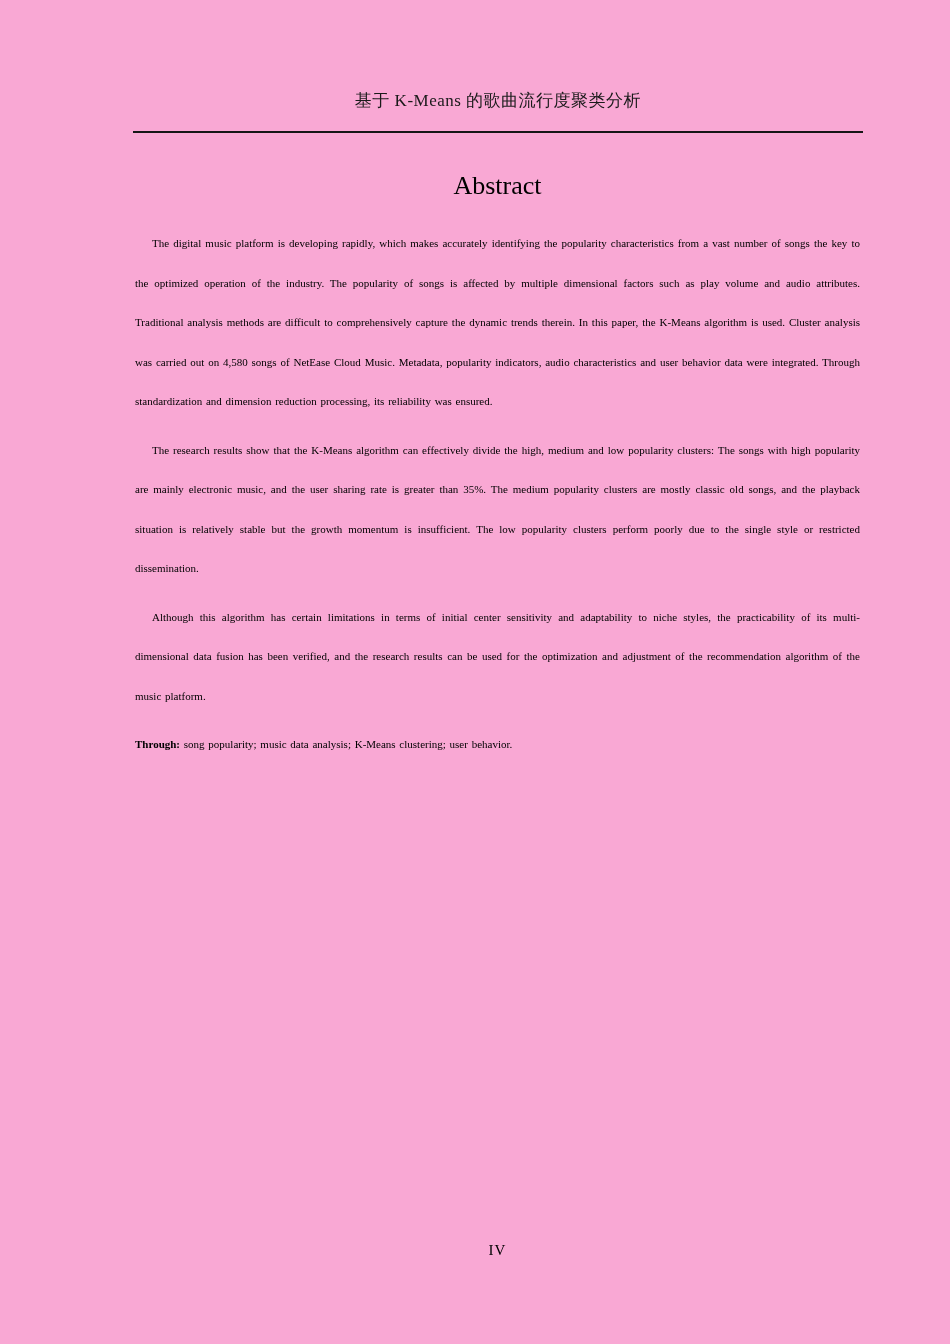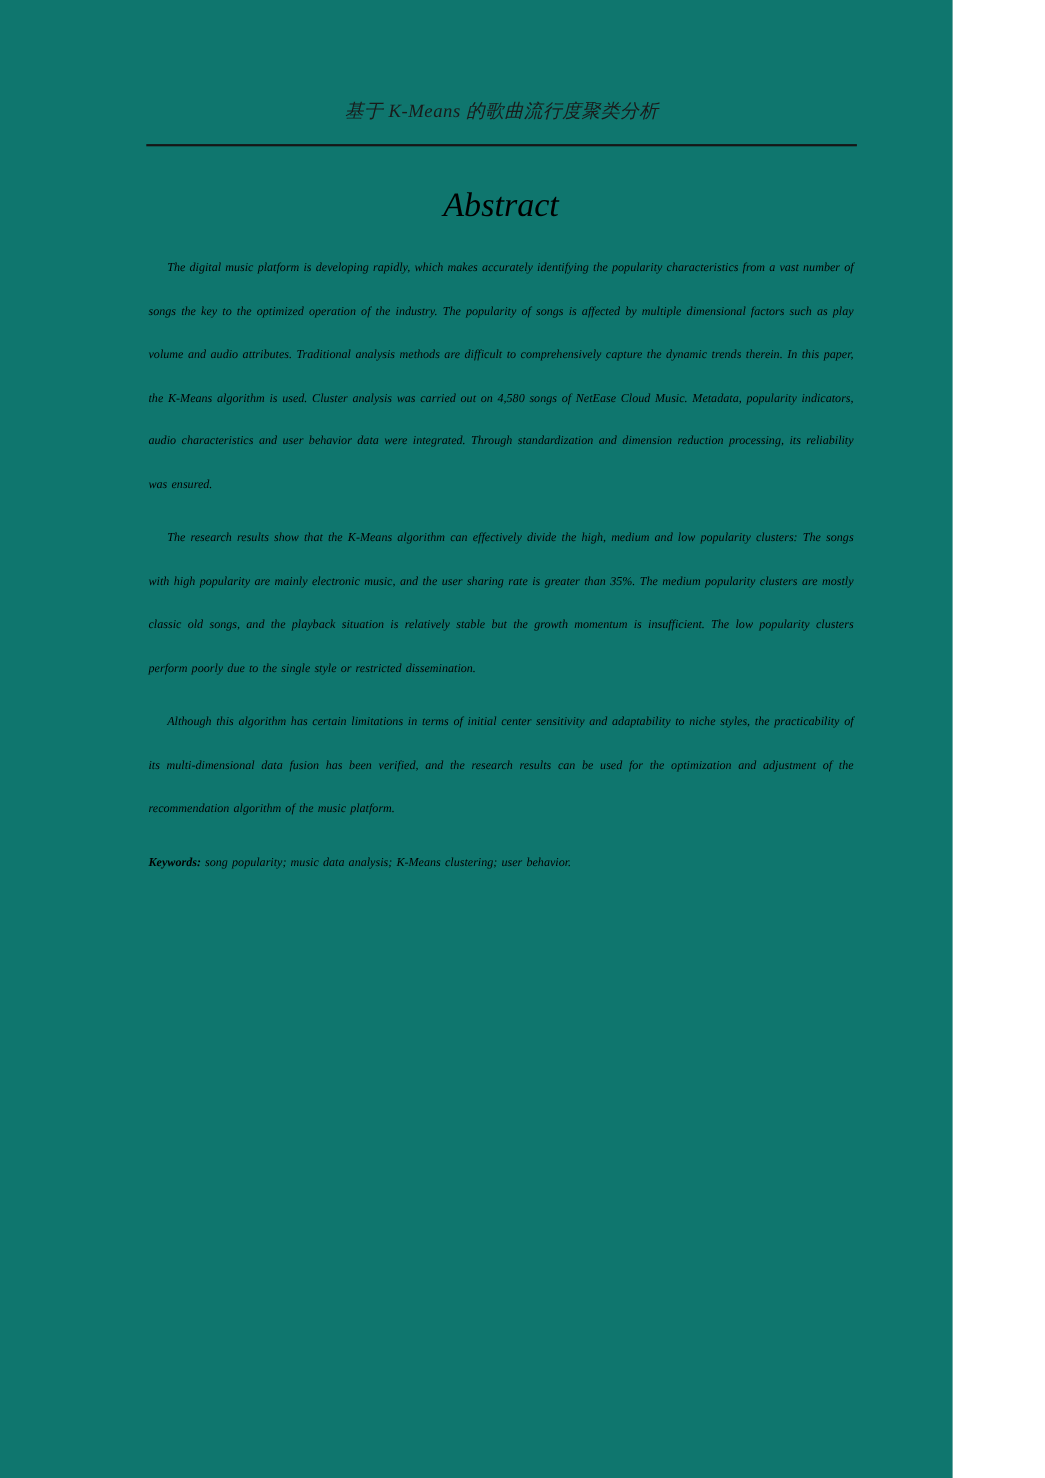--- a/index.html
+++ b/index.html
@@ -2,27 +2,26 @@
 <html><head>
 <meta charset="utf-8">
 <style>
   html, body {
     margin: 0;
     padding: 0;
     background: #ffffff;
   }
   .page {
     position: relative;
-    width: 866px;
+    width: 950px;
     height: 1344px;
-    background: #0f766e;
+    background: #f9a8d4;
     color: #000000;
     font-family: "Liberation Serif", "DejaVu Serif", serif;
     overflow: hidden;
-    font-style: italic;
   }
   .running-header {
     position: absolute;
     top: 88px;
     left: 133px;
     right: 87px;
     text-align: center;
     font-size: 17px;
     line-height: 26px;
     color: #1a1a1a;
@@ -38,21 +37,21 @@
   }
   .content {
     position: absolute;
     top: 133px;
     left: 135px;
     right: 90px;
   }
   .abstract-title {
     margin: 37px 0 0 0;
     text-align: center;
-    font-size: 31px;
+    font-size: 26px;
     line-height: 32px;
     font-weight: normal;
   }
   .para {
     margin: 0;
     font-size: 11px;
     line-height: 39.5px;
     text-align: justify;
     text-indent: 17px;
     word-spacing: 1px;
@@ -96,19 +95,22 @@
 
     <h1 class="abstract-title">Abstract</h1>
 
     <p class="para first">The digital music platform is developing rapidly, which makes accurately identifying the popularity characteristics from a vast number of songs the key to the optimized operation of the industry. The popularity of songs is affected by multiple dimensional factors such as play volume and audio attributes. Traditional analysis methods are difficult to comprehensively capture the dynamic trends therein. In this paper, the K-Means algorithm is used. Cluster analysis was carried out on 4,580 songs of NetEase Cloud Music. Metadata, popularity indicators, audio characteristics and user behavior data were integrated. Through standardization and dimension reduction processing, its reliability was ensured.</p>
 
     <p class="para">The research results show that the K-Means algorithm can effectively divide the high, medium and low popularity clusters: The songs with high popularity are mainly electronic music, and the user sharing rate is greater than 35%. The medium popularity clusters are mostly classic old songs, and the playback situation is relatively stable but the growth momentum is insufficient. The low popularity clusters perform poorly due to the single style or restricted dissemination.</p>
 
     <p class="para">Although this algorithm has certain limitations in terms of initial center sensitivity and adaptability to niche styles, the practicability of its multi-dimensional data fusion has been verified, and the research results can be used for the optimization and adjustment of the recommendation algorithm of the music platform.</p>
 
     <p class="para keywords">
-      <span class="kw-label">Keywords:</span><span> song popularity; music data analysis; K-Means clustering; user behavior.</span>
+      <span class="kw-label">Through:</span><span> song popularity; music data analysis; K-Means clustering; user behavior.</span>
     </p>
 
   </div>
 
+  <div class="footer">
+    <span>IV</span>
+  </div>
 
 </div>
 
 </body></html>

